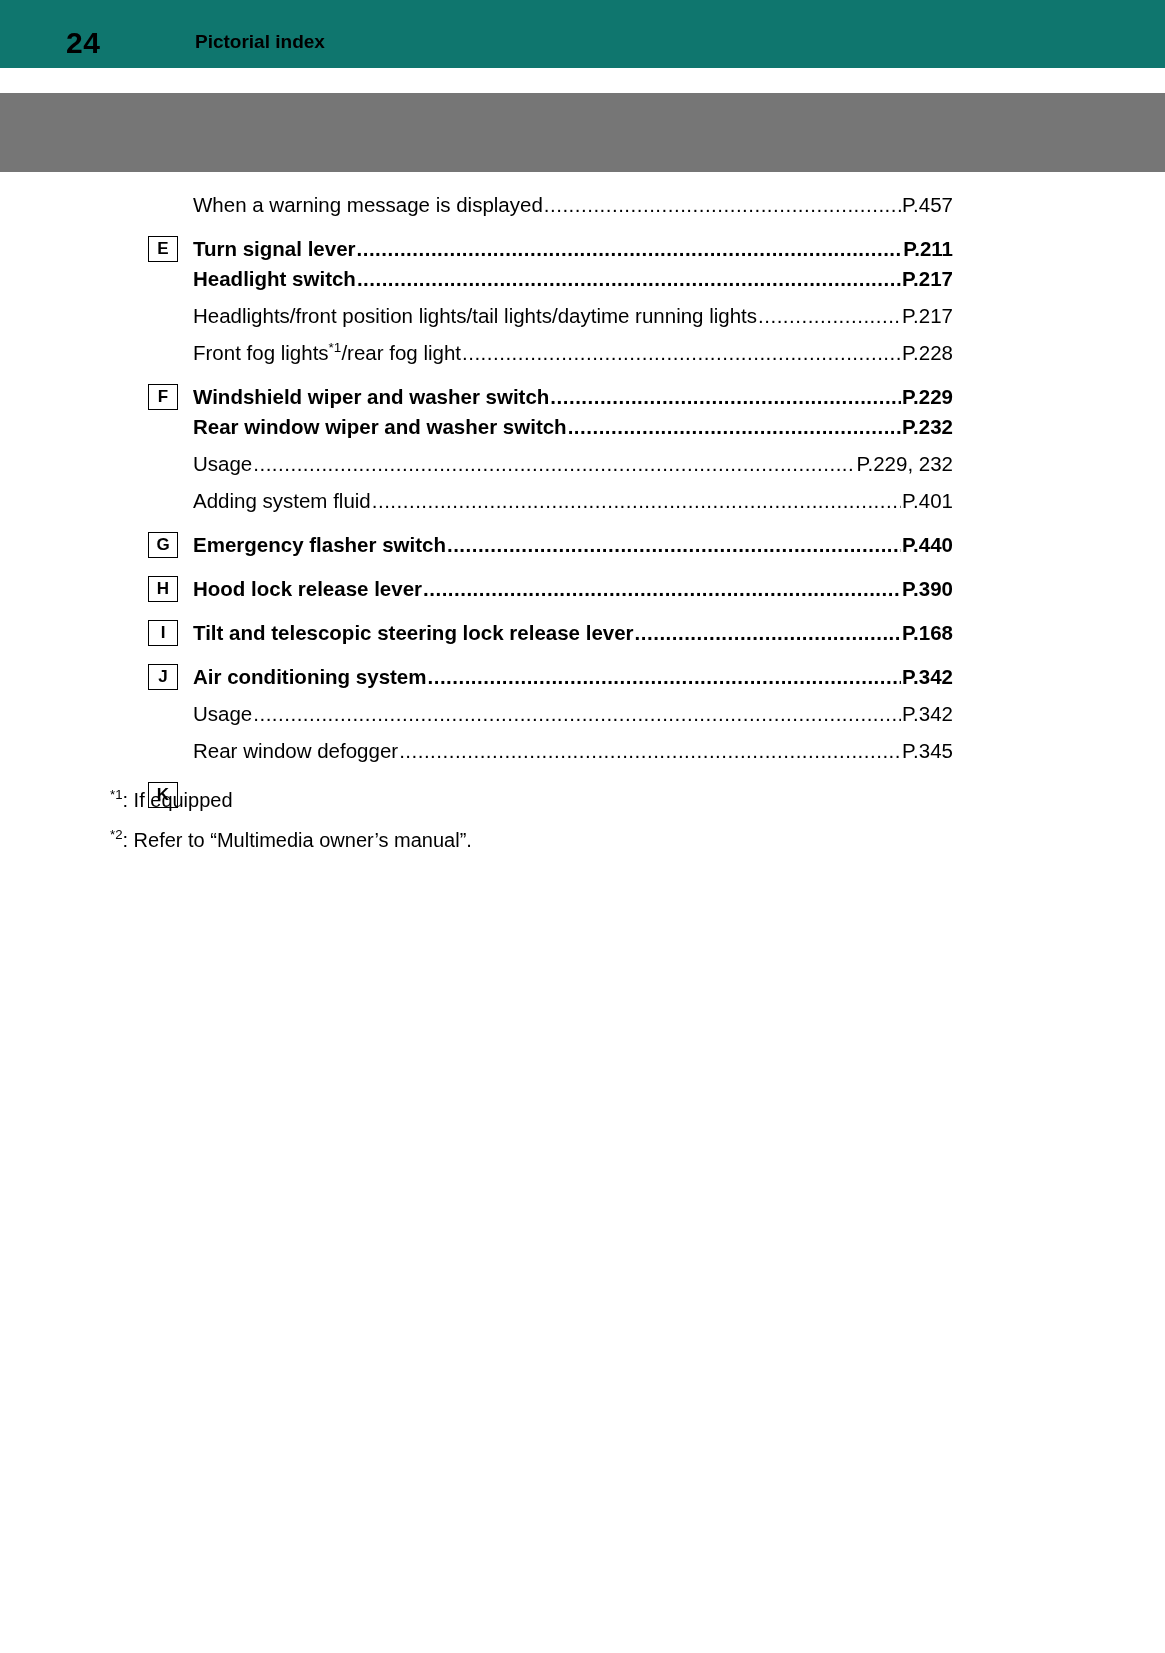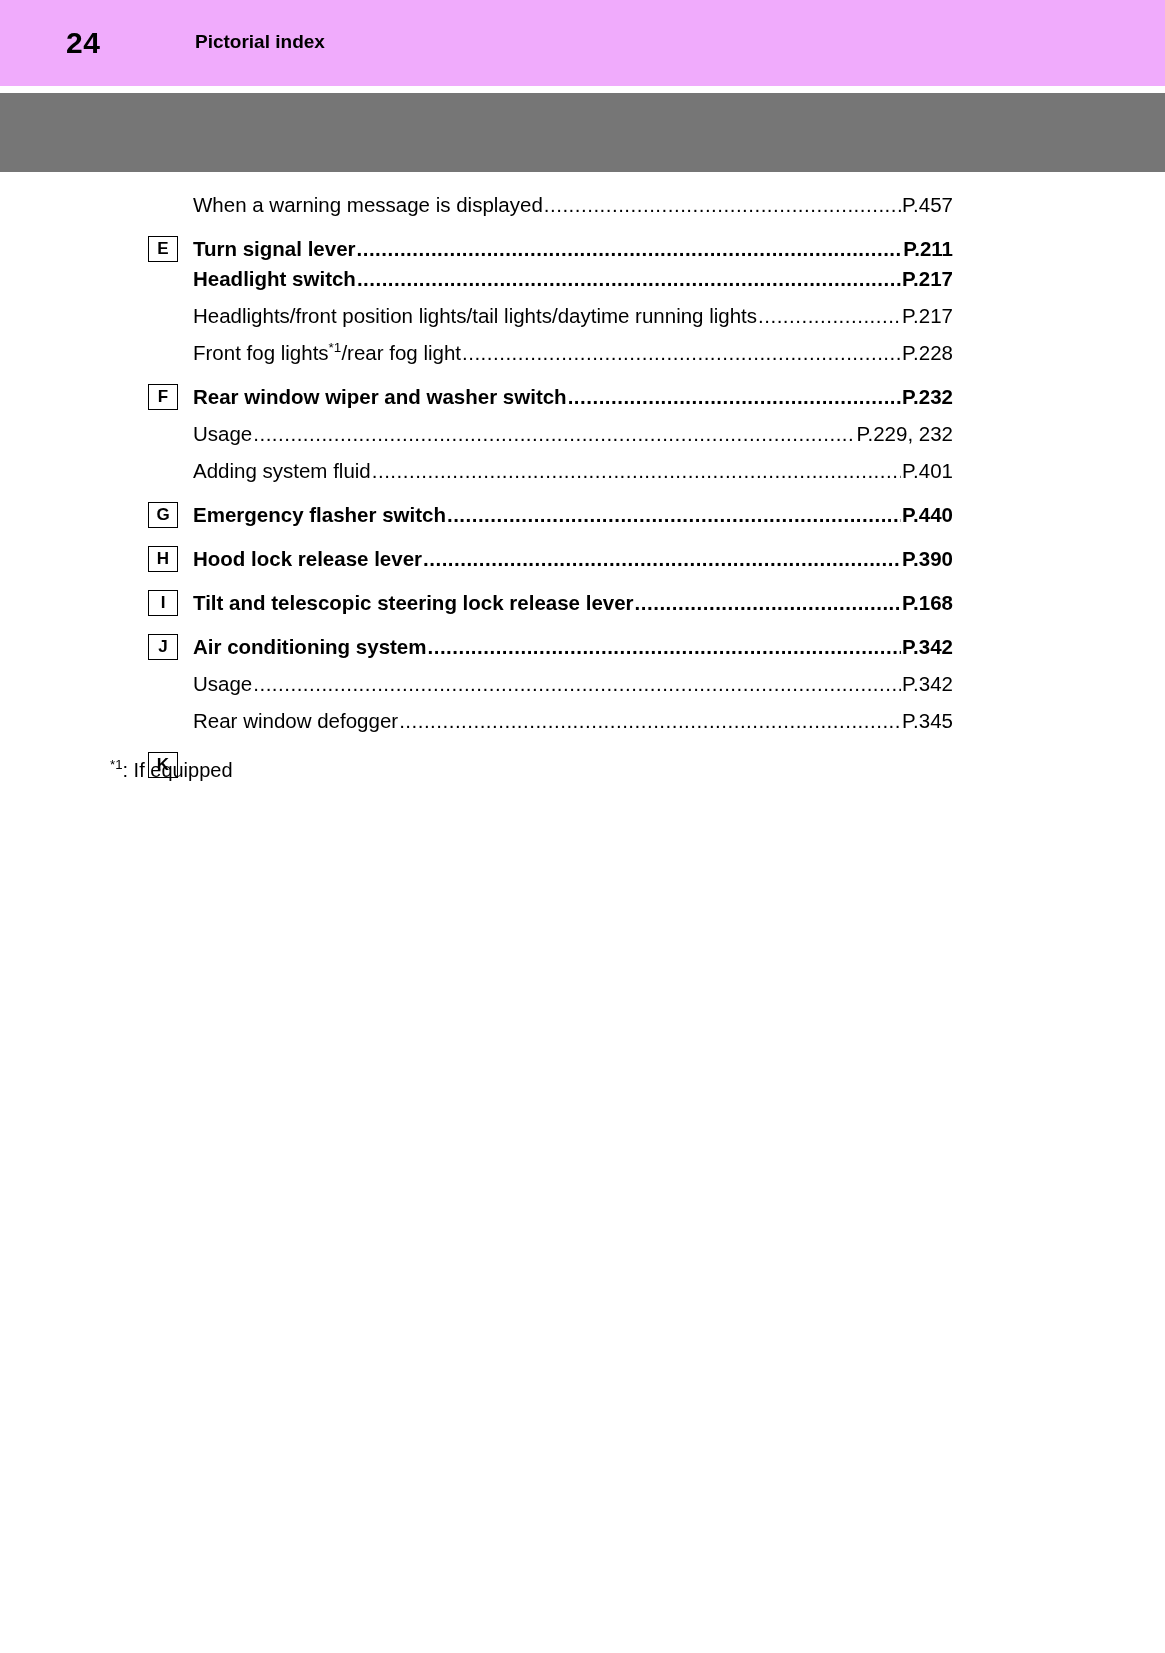--- a/index.html
+++ b/index.html
@@ -15,22 +15,22 @@
     position: relative;
     overflow: hidden;
   }
 
   
   .page-header {
     position: absolute;
     left: 0;
     top: 0;
     width: 1165px;
-    height: 86px;
-    background: #f0abfc;
+    height: 68px;
+    background: #0f766e;
   }
   .page-number {
     position: absolute;
     left: 66px;
     top: 26px;
     font-size: 30px;
     font-weight: bold;
     letter-spacing: 0.5px;
   }
   .header-title {
@@ -190,20 +190,25 @@
       </div>
     </div>
   </div>
 
   <div class="gap-md"></div>
 
   <div class="entry">
     <div class="badge">F</div>
     <div class="lines-wrap">
       <div class="line bold">
+        <span class="label">Windshield wiper and washer switch </span>
+        <span class="dots">.........................................................</span>
+        <span class="pageref">P.229</span>
+      </div>
+      <div class="line bold">
         <span class="label">Rear window wiper and washer switch </span>
         <span class="dots">......................................................</span>
         <span class="pageref">P.232</span>
       </div>
       <div class="gap-sm"></div>
       <div class="line">
         <span class="label">Usage</span>
         <span class="dots">..................................................................................................</span>
         <span class="pageref">P.229, 232</span>
       </div>
@@ -283,15 +288,18 @@
   <div class="gap-md"></div>
 
   <div class="entry">
     <div class="badge">K</div>
   </div>
 
   <div class="footnotes">
     <div class="footnote">
       <sup>*1</sup><span>: If equipped</span>
     </div>
+    <div class="footnote">
+      <sup>*2</sup><span>: Refer to “Multimedia owner’s manual”.</span>
+    </div>
   </div>
 
 </div>
 
 </body></html>

